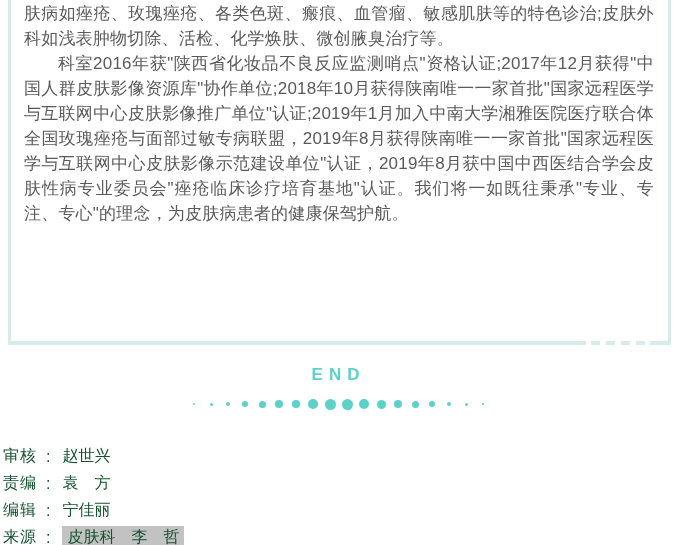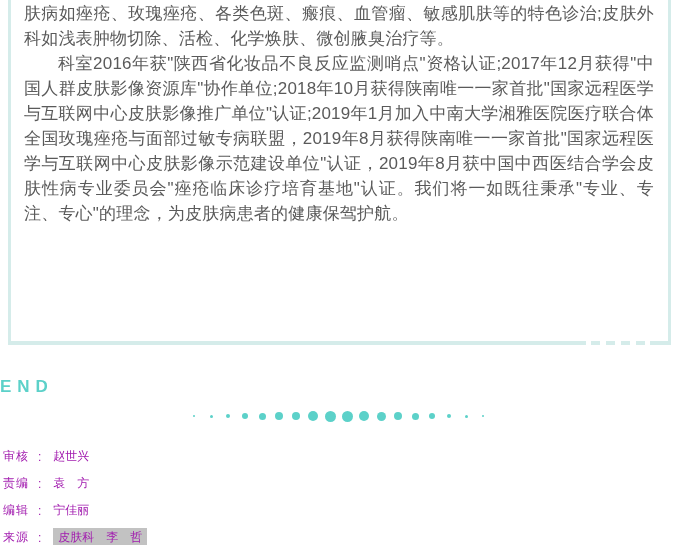--- a/index.html
+++ b/index.html
@@ -43,23 +43,23 @@
     display: flex;
     gap: 6px;
     justify-content: center;
     align-items: center;
   }
   .dash-square { width: 9px; height: 4px; background: #d5ecea; }
 
   
   .end-section {
     position: absolute;
-    top: 377px; left: 0;
+    top: 365px; left: 0;
     width: 677px;
-    text-align: left;
+    text-align: center;
   }
   .end-label {
     font-size: 17px;
     font-weight: bold;
     letter-spacing: 6px;
     line-height: 20px;
     color: #5cd1c9;
   }
   .dots-row {
     margin-top: 13px;
@@ -76,22 +76,22 @@
   }
   .dot { background: #5cd1c9; border-radius: 50%; }
 
   
   .footer { position: absolute; left: 3px; top: 446px; }
   .credit-row {
     display: flex;
     align-items: center;
     height: 21px;
     margin-bottom: 6px;
-    font-size: 12px;
-    color: #a21caf;
+    font-size: 16px;
+    color: #14532d;
     text-align: right;
   }
   .credit-label { letter-spacing: 1px; }
   .credit-colon { margin: 0 12px 0 9px; }
   .credit-name.highlighted { background: #c2c2c2; padding: 1px 5px; }
 </style>
 </head>
 <body>
 
 <div class="article-box">

